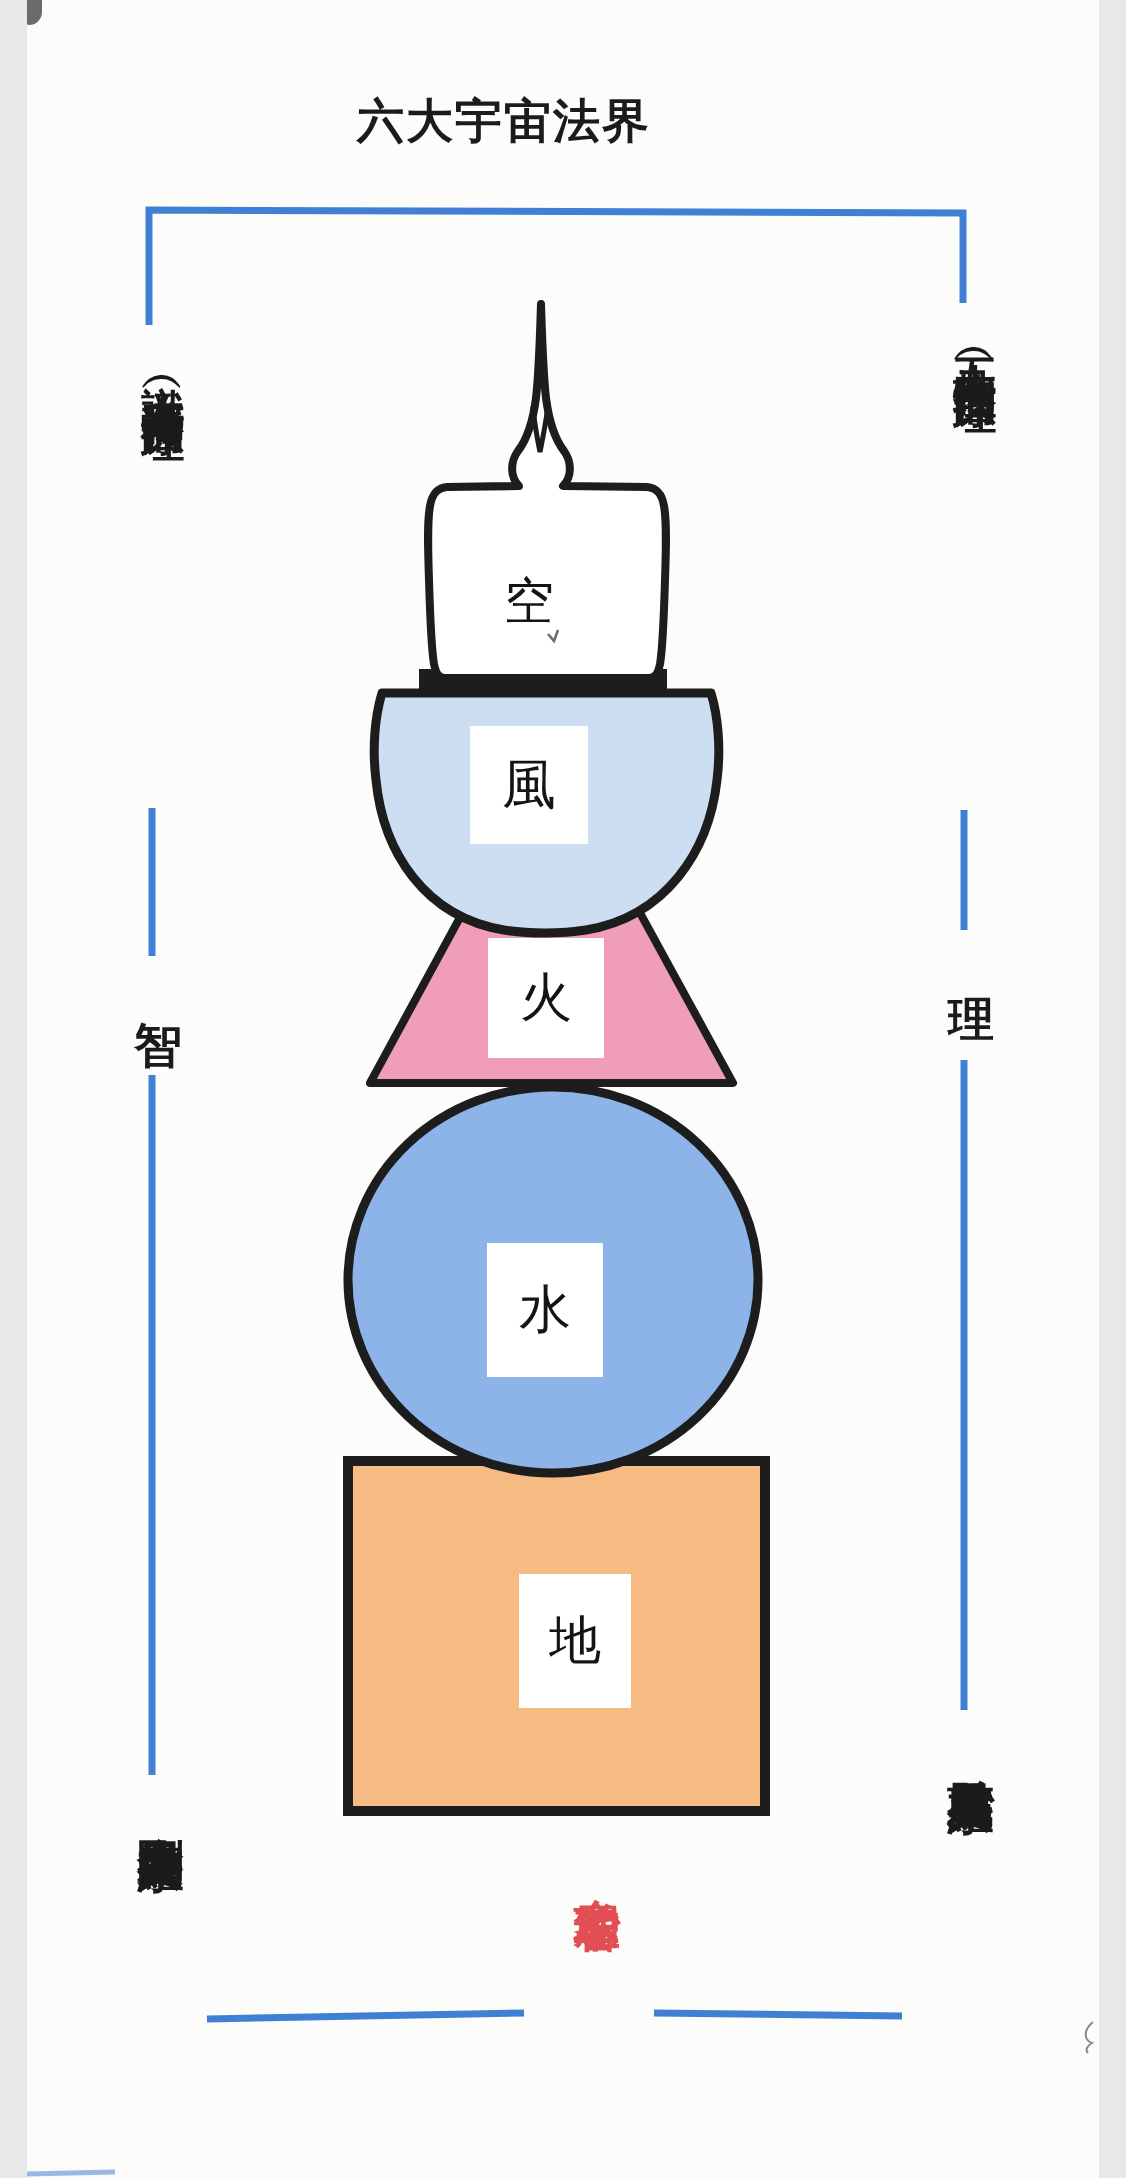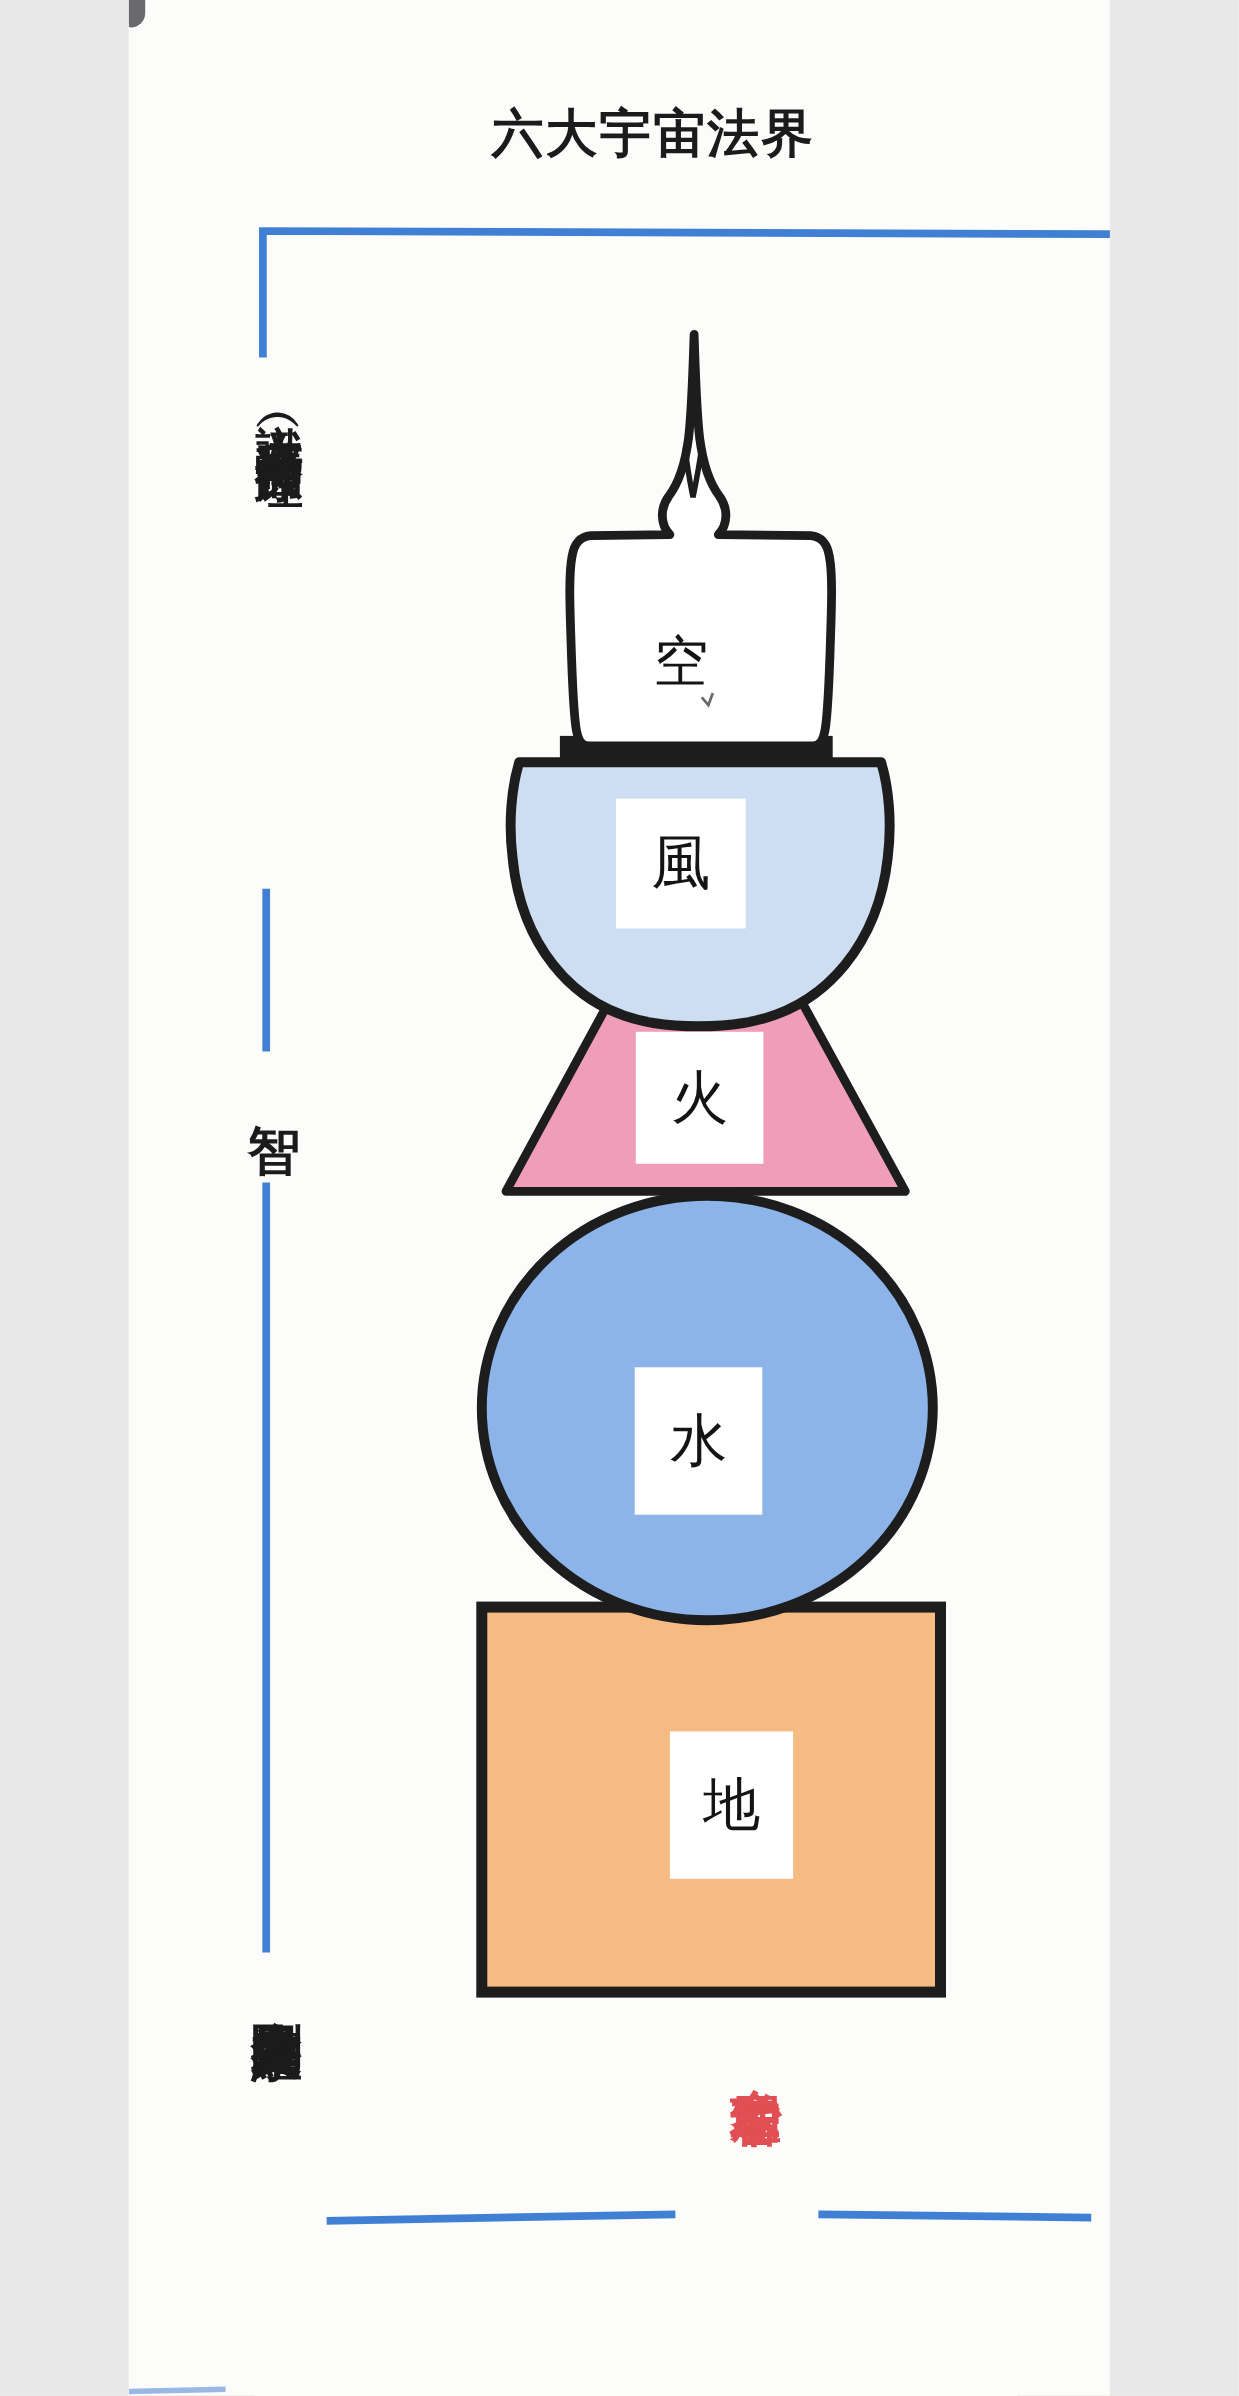--- a/index.html
+++ b/index.html
@@ -1,18 +1,18 @@
 <!DOCTYPE html>
 <html><head>
 <meta charset="utf-8">
 <style>
   html,body{margin:0;padding:0;background:#e8e8e8;}
   .page{
     position:relative;
-    width:892px;height:2178px;
+    width:1072px;height:2178px;
     margin:0 auto;
     background:#fcfcfa;
     overflow:hidden;
     font-family:"DejaVu Sans","Liberation Sans",sans-serif;
     color:#1d1d1d;
   }
   .abs{position:absolute;}
   .title{
     left:330px;top:90px;width:310px;height:60px;
     font-size:47px;font-weight:600;letter-spacing:2px;

